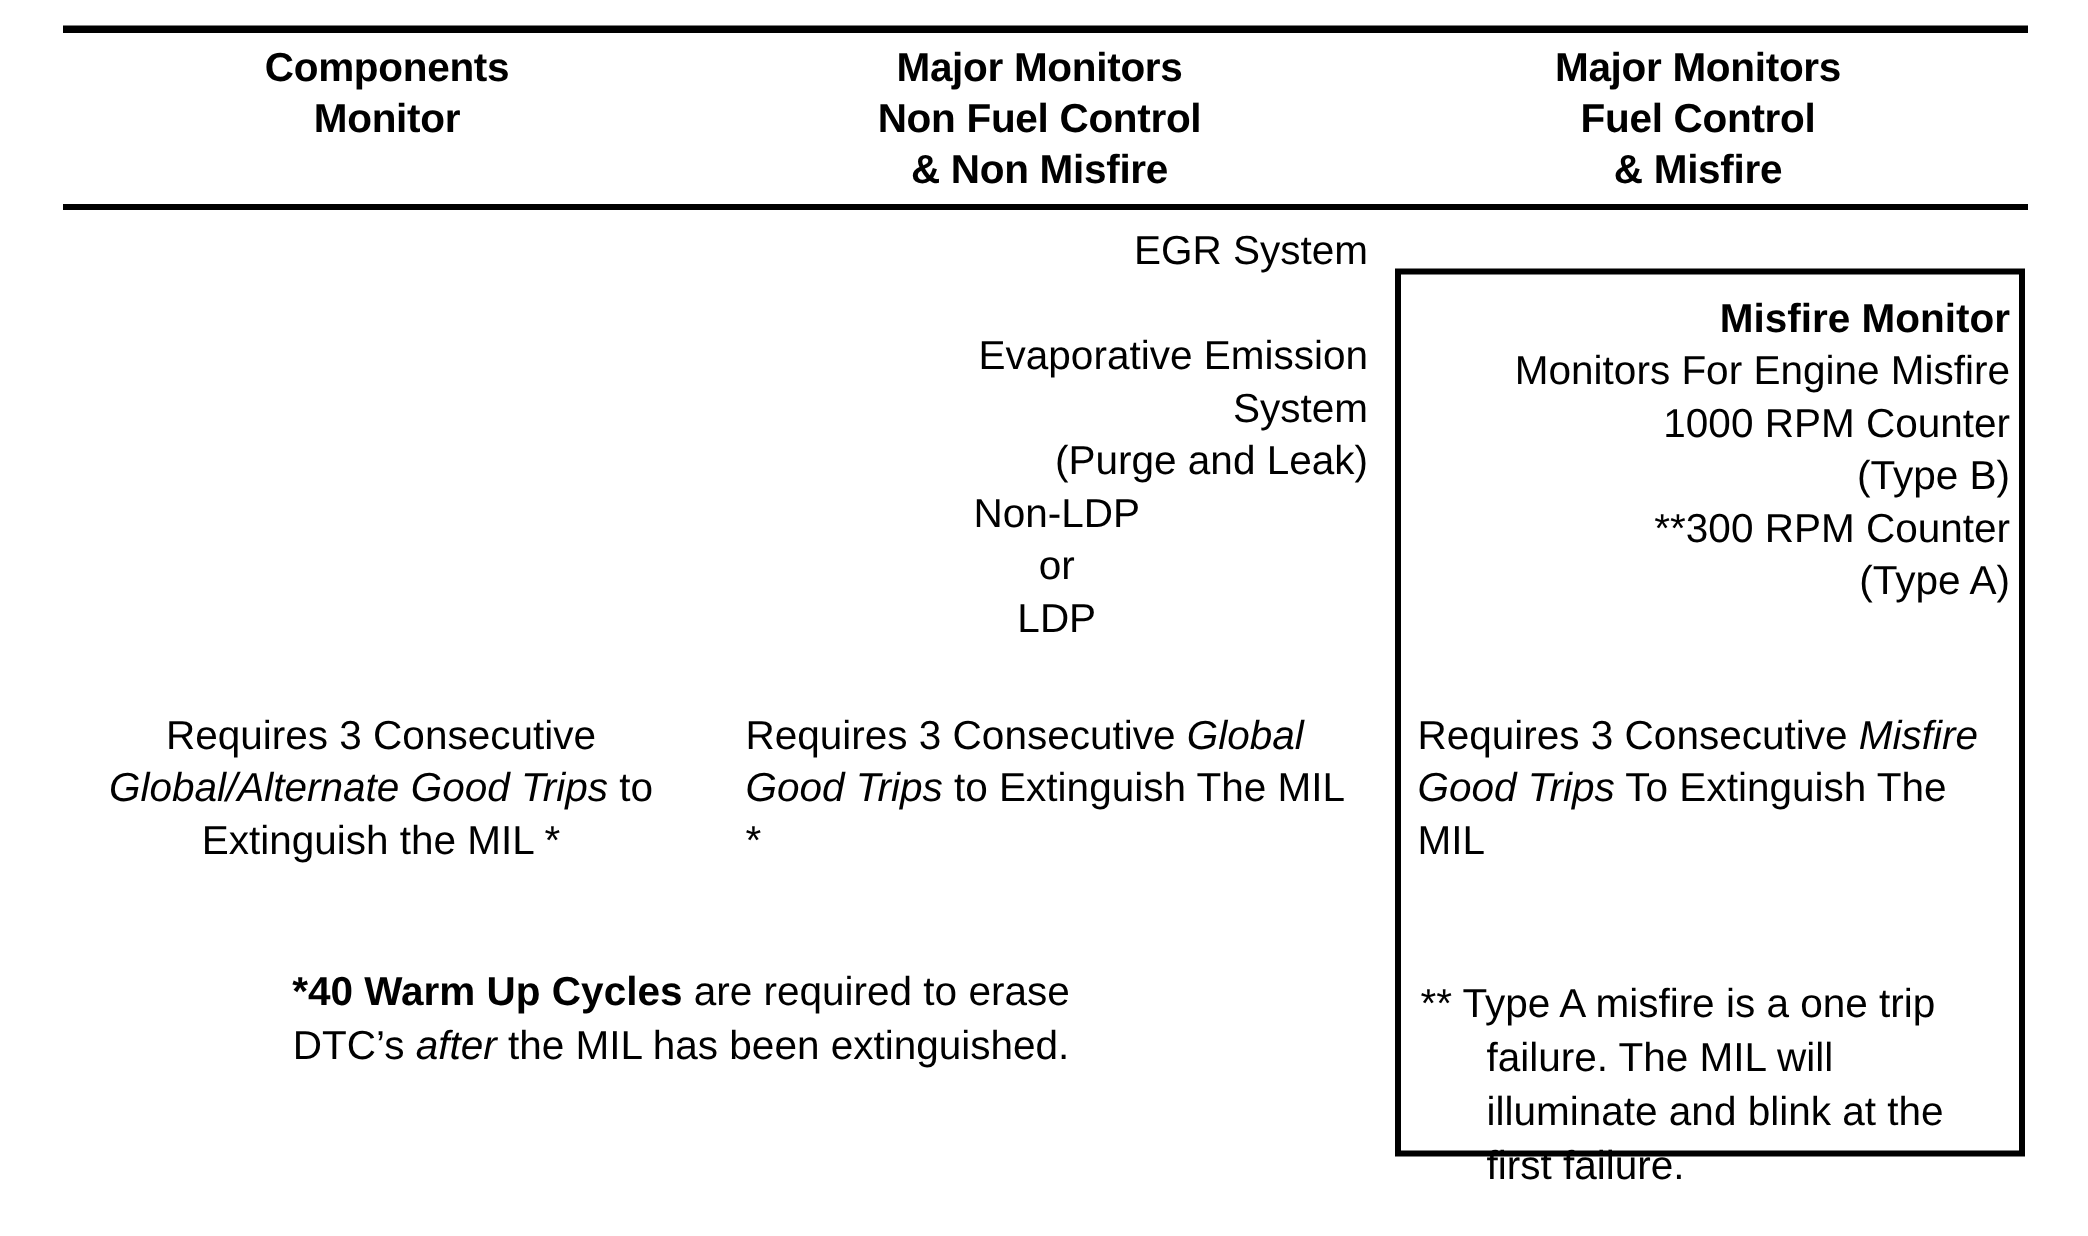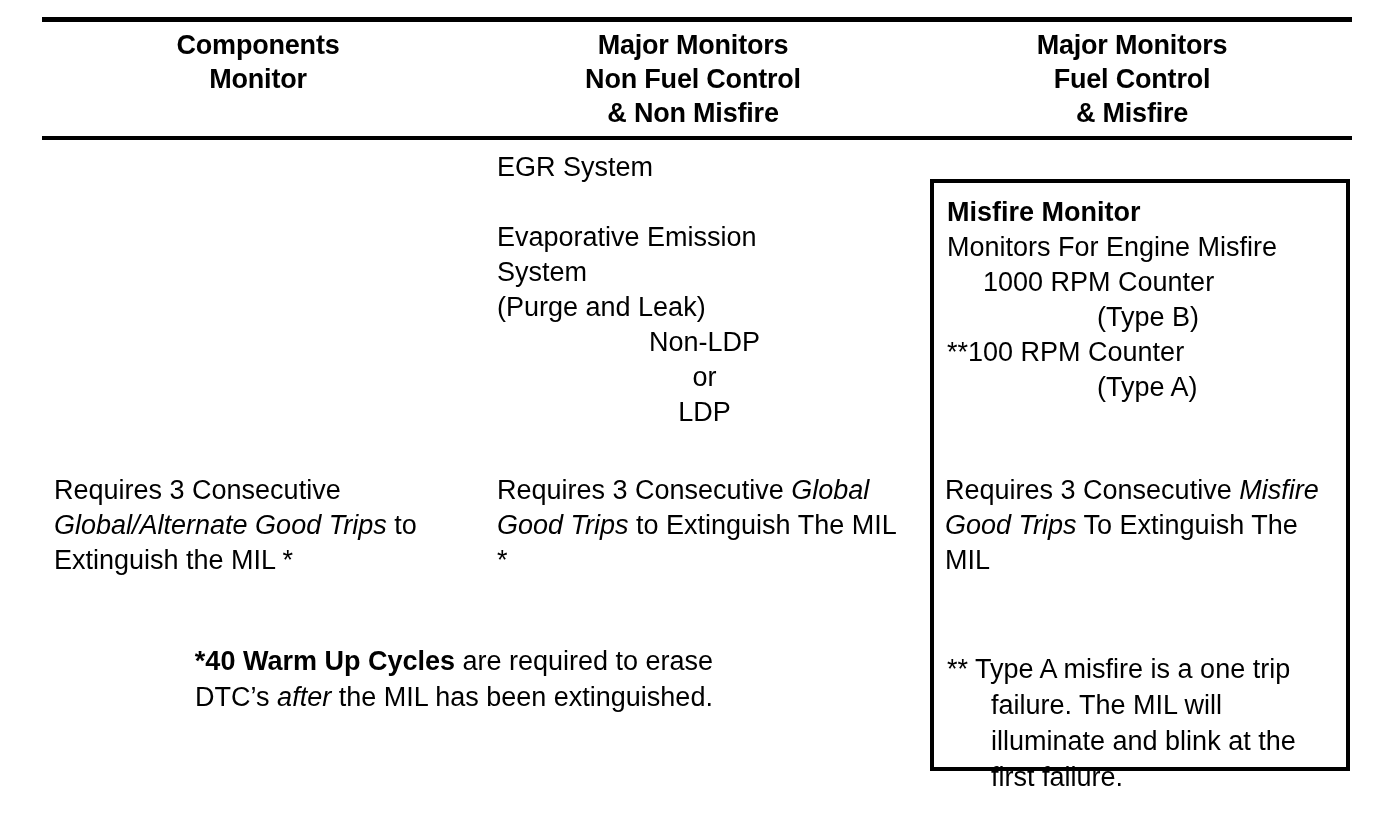--- a/index.html
+++ b/index.html
@@ -57,34 +57,34 @@
   
   .col {
     position: absolute;
     font-size: 27px;
     line-height: 35px;
   }
   .col1 { left: 54px;  top: 150px; width: 430px; }
   .col2 { left: 497px; top: 150px; width: 415px; }
 
   .blk { margin: 0; }
-  .line { display: block; white-space: nowrap; }
+  .line { display: block; white-space: nowrap; text-align: right; }
   .line.center { text-align: center; }
   .spacer-1 { height: 35px; }
 
   i, .ital { font-style: italic; }
   b, .bold { font-weight: bold; }
 
   
   .para {
     position: absolute;
     font-size: 27px;
     line-height: 35px;
   }
-  .para.p1 { left: 54px;  top: 473px; width: 400px; }
+  .para.p1 { left: 54px;  top: 473px; width: 400px; text-align: center; }
   .para.p2 { left: 497px; top: 473px; width: 400px; }
   .para.p3 { left: 945px; top: 473px; width: 380px; }
 
   
   .footnote {
     position: absolute;
     left: 54px;
     top: 643px;
     width: 800px;
     font-size: 27px;
@@ -187,21 +187,21 @@
     <span class="fline"><b>*40 Warm Up Cycles</b><span> are required to erase</span></span>
     <span class="fline"><span>DTC’s </span><i>after</i><span> the MIL has been extinguished.</span></span>
   </div>
 
   <div class="misfire-box">
     <div class="box-inner">
       <span class="line bold">Misfire Monitor</span>
       <span class="line">Monitors For Engine Misfire</span>
       <span class="line indent-1">1000 RPM Counter</span>
       <span class="line indent-2">(Type B)</span>
-      <span class="line">**100 RPM Counter</span>
+      <span class="line">**300 RPM Counter</span>
       <span class="line indent-2">(Type A)</span>
     </div>
     <div class="box-note">
       <span class="note-body"><span>** </span><span>Type A misfire is a one trip failure. The MIL will illuminate and blink at the first failure.</span></span>
     </div>
   </div>
 
 </div>
 
 </body></html>

